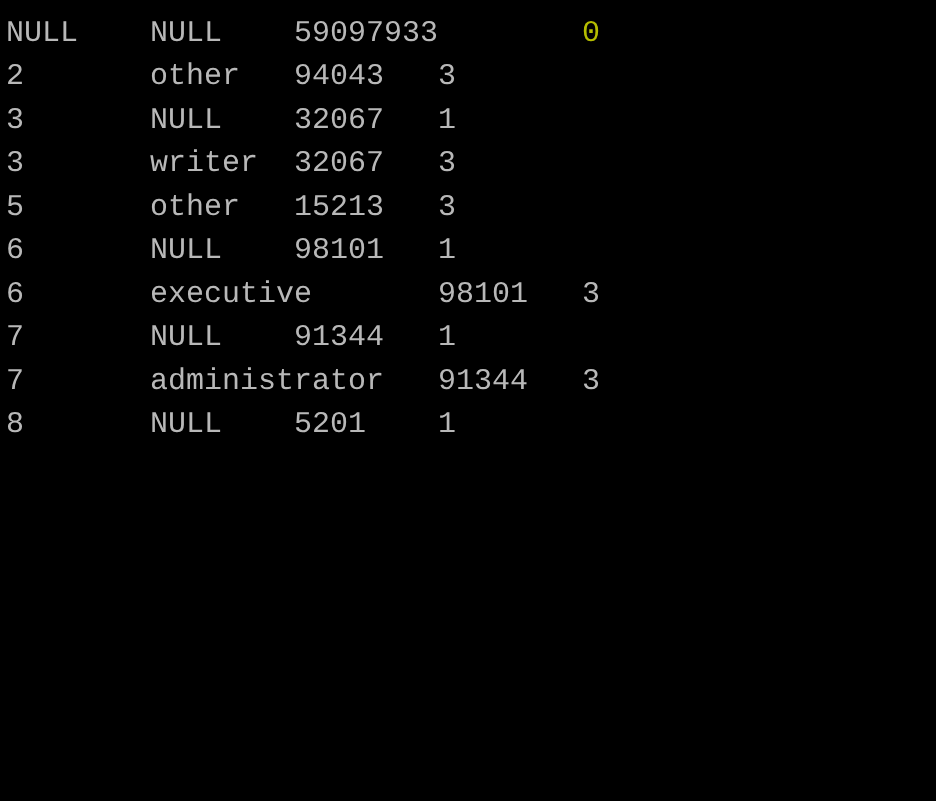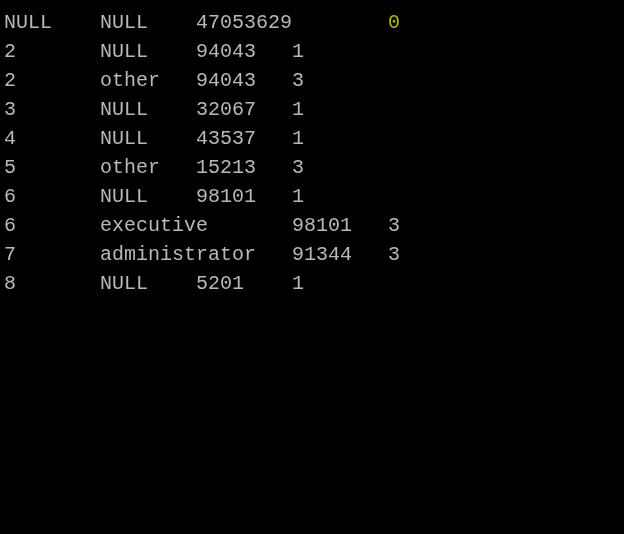--- a/index.html
+++ b/index.html
@@ -22,23 +22,23 @@
       display: inline-block;
       white-space: pre;
     }
     .c-gray  { color: #b8b8b8; }
     .c-olive { color: #b5bd00; }
   </style>
 </head>
 <body>
 
 <div id="table">
-    <div class="row"><span class="cell c-gray">NULL    </span><span class="cell c-gray">NULL    </span><span class="cell c-gray">47053629        </span><span class="cell c-olive">0</span></div>
-    <div class="row"><span class="cell c-gray">2       </span><span class="cell c-gray">NULL    </span><span class="cell c-gray">94043   </span><span class="cell c-gray">1</span></div>
+    <div class="row"><span class="cell c-gray">NULL    </span><span class="cell c-gray">NULL    </span><span class="cell c-gray">59097933        </span><span class="cell c-olive">0</span></div>
     <div class="row"><span class="cell c-gray">2       </span><span class="cell c-gray">other   </span><span class="cell c-gray">94043   </span><span class="cell c-gray">3</span></div>
     <div class="row"><span class="cell c-gray">3       </span><span class="cell c-gray">NULL    </span><span class="cell c-gray">32067   </span><span class="cell c-gray">1</span></div>
-    <div class="row"><span class="cell c-gray">4       </span><span class="cell c-gray">NULL    </span><span class="cell c-gray">43537   </span><span class="cell c-gray">1</span></div>
+    <div class="row"><span class="cell c-gray">3       </span><span class="cell c-gray">writer  </span><span class="cell c-gray">32067   </span><span class="cell c-gray">3</span></div>
     <div class="row"><span class="cell c-gray">5       </span><span class="cell c-gray">other   </span><span class="cell c-gray">15213   </span><span class="cell c-gray">3</span></div>
     <div class="row"><span class="cell c-gray">6       </span><span class="cell c-gray">NULL    </span><span class="cell c-gray">98101   </span><span class="cell c-gray">1</span></div>
     <div class="row"><span class="cell c-gray">6       </span><span class="cell c-gray">executive       </span><span class="cell c-gray">98101   </span><span class="cell c-gray">3</span></div>
+    <div class="row"><span class="cell c-gray">7       </span><span class="cell c-gray">NULL    </span><span class="cell c-gray">91344   </span><span class="cell c-gray">1</span></div>
     <div class="row"><span class="cell c-gray">7       </span><span class="cell c-gray">administrator   </span><span class="cell c-gray">91344   </span><span class="cell c-gray">3</span></div>
     <div class="row"><span class="cell c-gray">8       </span><span class="cell c-gray">NULL    </span><span class="cell c-gray">5201    </span><span class="cell c-gray">1</span></div>
   </div>
 
 </body></html>

